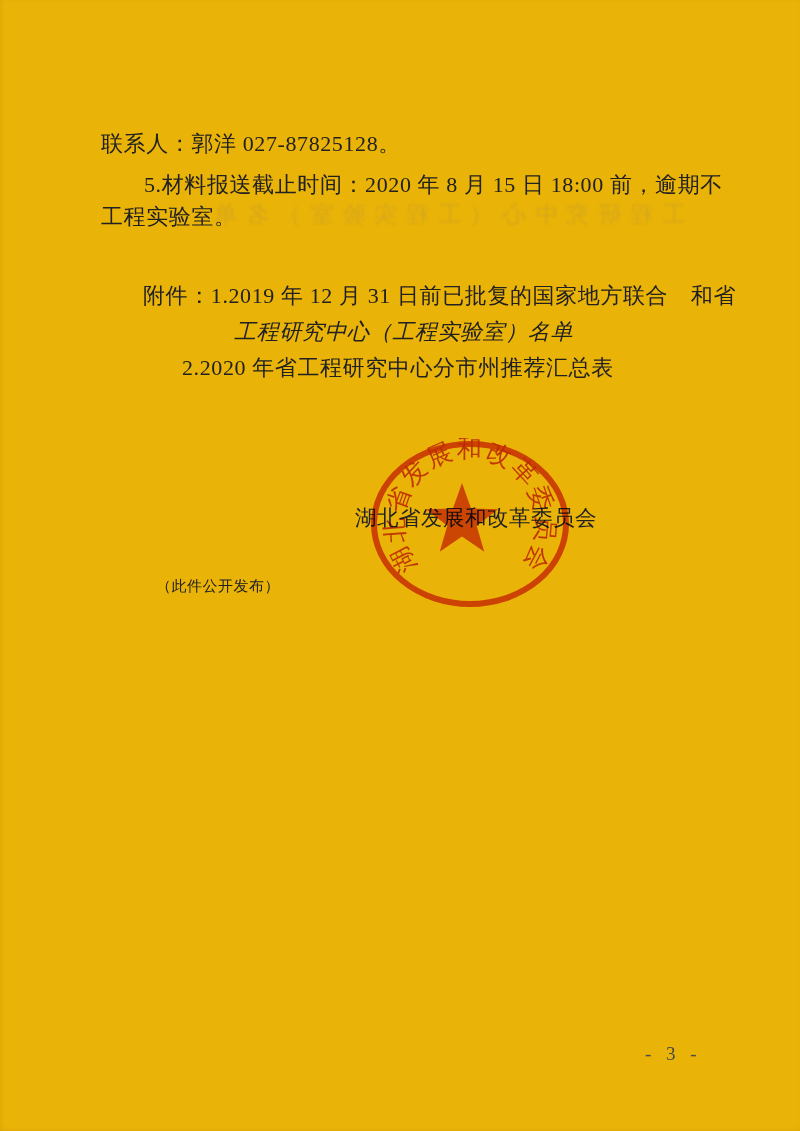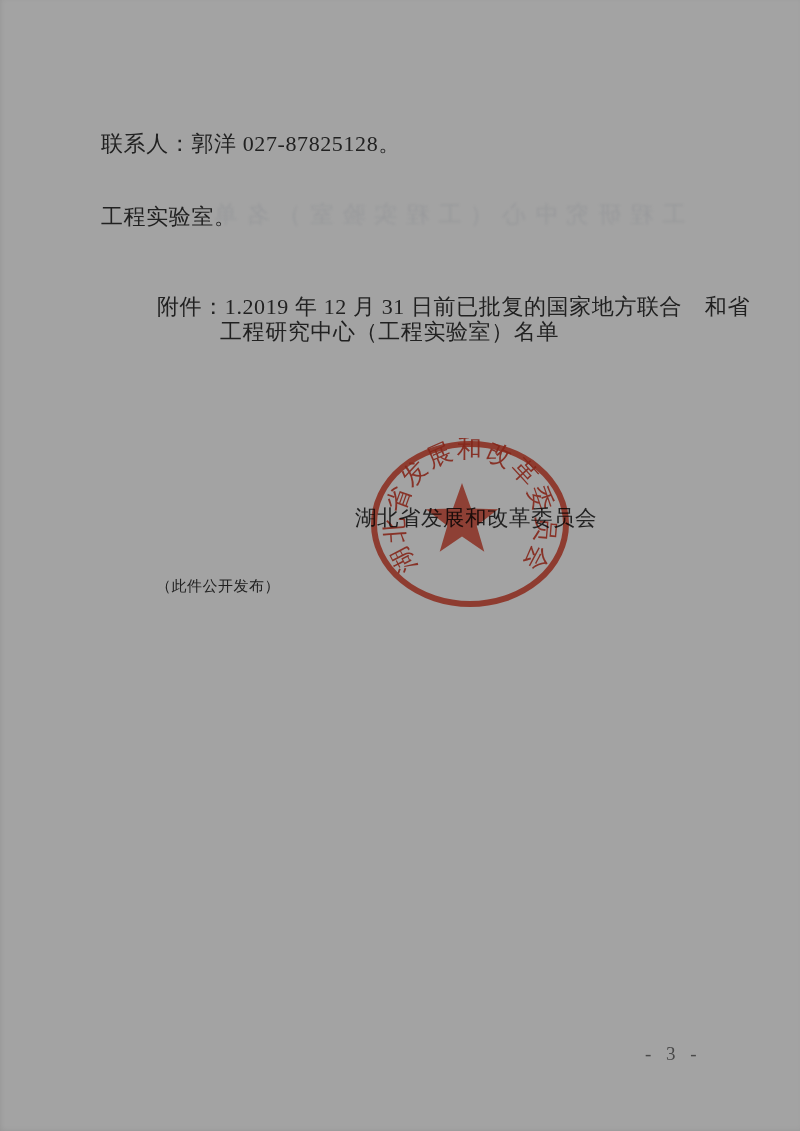--- a/index.html
+++ b/index.html
@@ -2,41 +2,41 @@
 <html><head>
 <meta charset="utf-8">
 <style>
   html, body { margin: 0; padding: 0; }
   body { background: #ffffff; }
 
   .page {
     position: relative;
     width: 800px;
     height: 1131px;
-    background: #a3a3a3;
+    background: #eab308;
     overflow: hidden;
     font-family: "Liberation Serif", "DejaVu Serif", serif;
     color: #212121;
     box-shadow: inset 3px 0 6px -3px rgba(0,0,0,0.08), inset 0 -3px 6px -3px rgba(0,0,0,0.05);
   }
 
   .txt {
     position: absolute;
     white-space: nowrap;
     font-size: 22px;
     letter-spacing: 0.6px;
     color: #212121;
   }
 
   .contact-line        { left: 101px; top: 129px; }
   .deadline-line       { left: 144px; top: 170px; }
   .deadline-cont       { left: 101px; top: 202px; }
 
-  .attach-label        { left: 157px; top: 281px; margin-top: 11px; }
-  .attach-cont         { left: 220px; top: 317px; }
+  .attach-label        { left: 143px; top: 281px; }
+  .attach-cont         { left: 234px; top: 317px; font-style: italic; }
   .attach-item2        { left: 182px; top: 353px; }
 
   .issuer-line         { left: 355px; top: 503px; font-size: 21.5px; letter-spacing: 0.5px; }
   .date-line           { left: 388px; top: 545px; letter-spacing: 1px; }
   .public-note         { left: 156px; top: 577px; font-size: 15px; letter-spacing: 0.5px; }
 
   .page-number {
     left: 645px; top: 1043px;
     font-size: 19px;
     letter-spacing: 5px;
@@ -66,27 +66,29 @@
 </style>
 </head>
 <body>
 
 <div class="page">
 
   <div class="ghost">工程研究中心（工程实验室）名单</div>
 
   <div class="txt contact-line">联系人：郭洋 027-87825128。</div>
 
+  <div class="txt deadline-line">5.材料报送截止时间：2020 年 8 月 15 日 18:00 前，逾期不</div>
 
   <div class="txt deadline-cont">工程实验室。</div>
 
   <div class="txt attach-label">附件：1.2019 年 12 月 31 日前已批复的国家地方联合　和省</div>
 
   <div class="txt attach-cont">工程研究中心（工程实验室）名单</div>
 
+  <div class="txt attach-item2">2.2020 年省工程研究中心分市州推荐汇总表</div>
 
   <div class="txt issuer-line">湖北省发展和改革委员会</div>
 
 
   <div class="txt public-note">（此件公开发布）</div>
 
   <svg class="seal" viewBox="0 0 208 174" aria-hidden="true">
     <defs>
       <path id="seal-arc" d="M 52.7,129.1 A 67,67 0 1 1 155.3,129.1" fill="none"></path>
     </defs>

